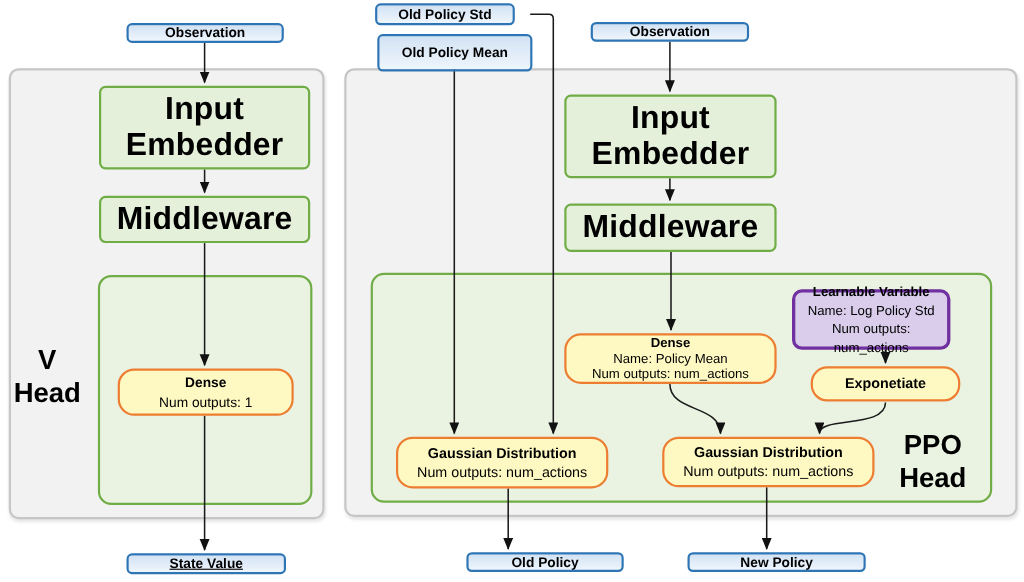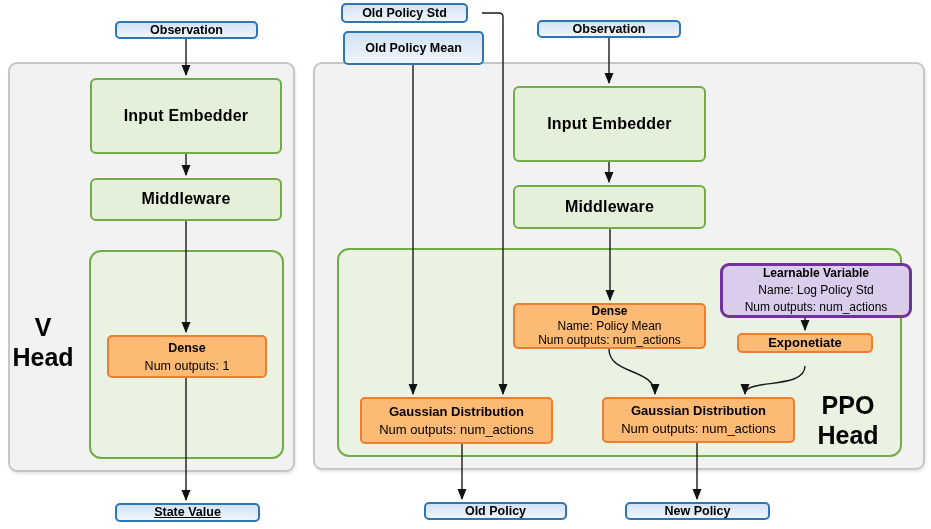--- a/index.html
+++ b/index.html
@@ -20,24 +20,24 @@
   
   .node{display:flex;flex-direction:column;align-items:center;justify-content:center;
     text-align:center;z-index:4;line-height:1.15;}
   .blue{
     background:linear-gradient(180deg,#d2e2f3 0%,#e2edf9 55%,#eef5fc 100%);
     border:2.5px solid #2e75b6;border-radius:5px;
     font-weight:bold;font-size:12.5px;
   }
   .green{
     background:#e5f0da;border:2.5px solid #70ad47;border-radius:6px;
-    font-weight:bold;font-size:16px;letter-spacing:0.2px;
+    font-weight:bold;font-size:29px;letter-spacing:0.2px;
   }
   .orange{
-    background:#fdba74;border:2.5px solid #ed7d31;border-radius:5px;
+    background:#fef9c3;border:2.5px solid #ed7d31;border-radius:15px;
     font-size:12.5px;
   }
   .purple{
     background:#d9cdeb;border:3px solid #7030a0;border-radius:9px;
     font-size:12px;
   }
   .node .title{font-weight:bold;}
   .headlabel{
     z-index:3;text-align:center;font-weight:bold;font-size:25px;line-height:30px;
   }
@@ -123,36 +123,36 @@
     <span>Input Embedder</span>
   </div>
   <div class="abs node green" style="left:513px;top:185px;width:193px;height:44px;">
     <span>Middleware</span>
   </div>
   <div class="abs node orange t3" style="left:513px;top:303px;width:193px;height:46px;font-size:12px;">
     <span class="title">Dense</span>
     <span class="sub">Name: Policy Mean</span>
     <span class="sub">Num outputs: num_actions</span>
   </div>
-  <div class="abs node purple lv" style="left:720px;top:263px;width:192px;height:55px;">
+  <div class="abs node purple lv" style="left:720px;top:263px;width:144px;height:55px;">
     <span class="title">Learnable Variable</span>
     <span class="sub">Name: Log Policy Std</span>
     <span class="sub">Num outputs: num_actions</span>
   </div>
-  <div class="abs node orange" style="left:737px;top:333px;width:136px;height:20px;font-size:13px;align-items:center;">
+  <div class="abs node orange" style="left:737px;top:333px;width:136px;height:32px;font-size:13px;align-items:center;">
     <span class="title">Exponetiate</span>
   </div>
   <div class="abs node orange t2" style="left:360px;top:397px;width:193px;height:47px;font-size:13px;">
     <span class="title">Gaussian Distribution</span>
     <span class="sub">Num outputs: num_actions</span>
   </div>
   <div class="abs node orange t2" style="left:602px;top:397px;width:193px;height:46px;font-size:13px;">
     <span class="title">Gaussian Distribution</span>
     <span class="sub">Num outputs: num_actions</span>
   </div>
   <div class="abs node blue" style="left:390px;top:502px;width:143px;height:18px;margin-left:34px;">
     <span>Old Policy</span>
   </div>
-  <div class="abs node blue" style="left:625px;top:502px;width:145px;height:18px;">
+  <div class="abs node blue" style="left:625px;top:502px;width:162px;height:18px;">
     <span>New Policy</span>
   </div>
 
 </div>
 
 </body></html>

